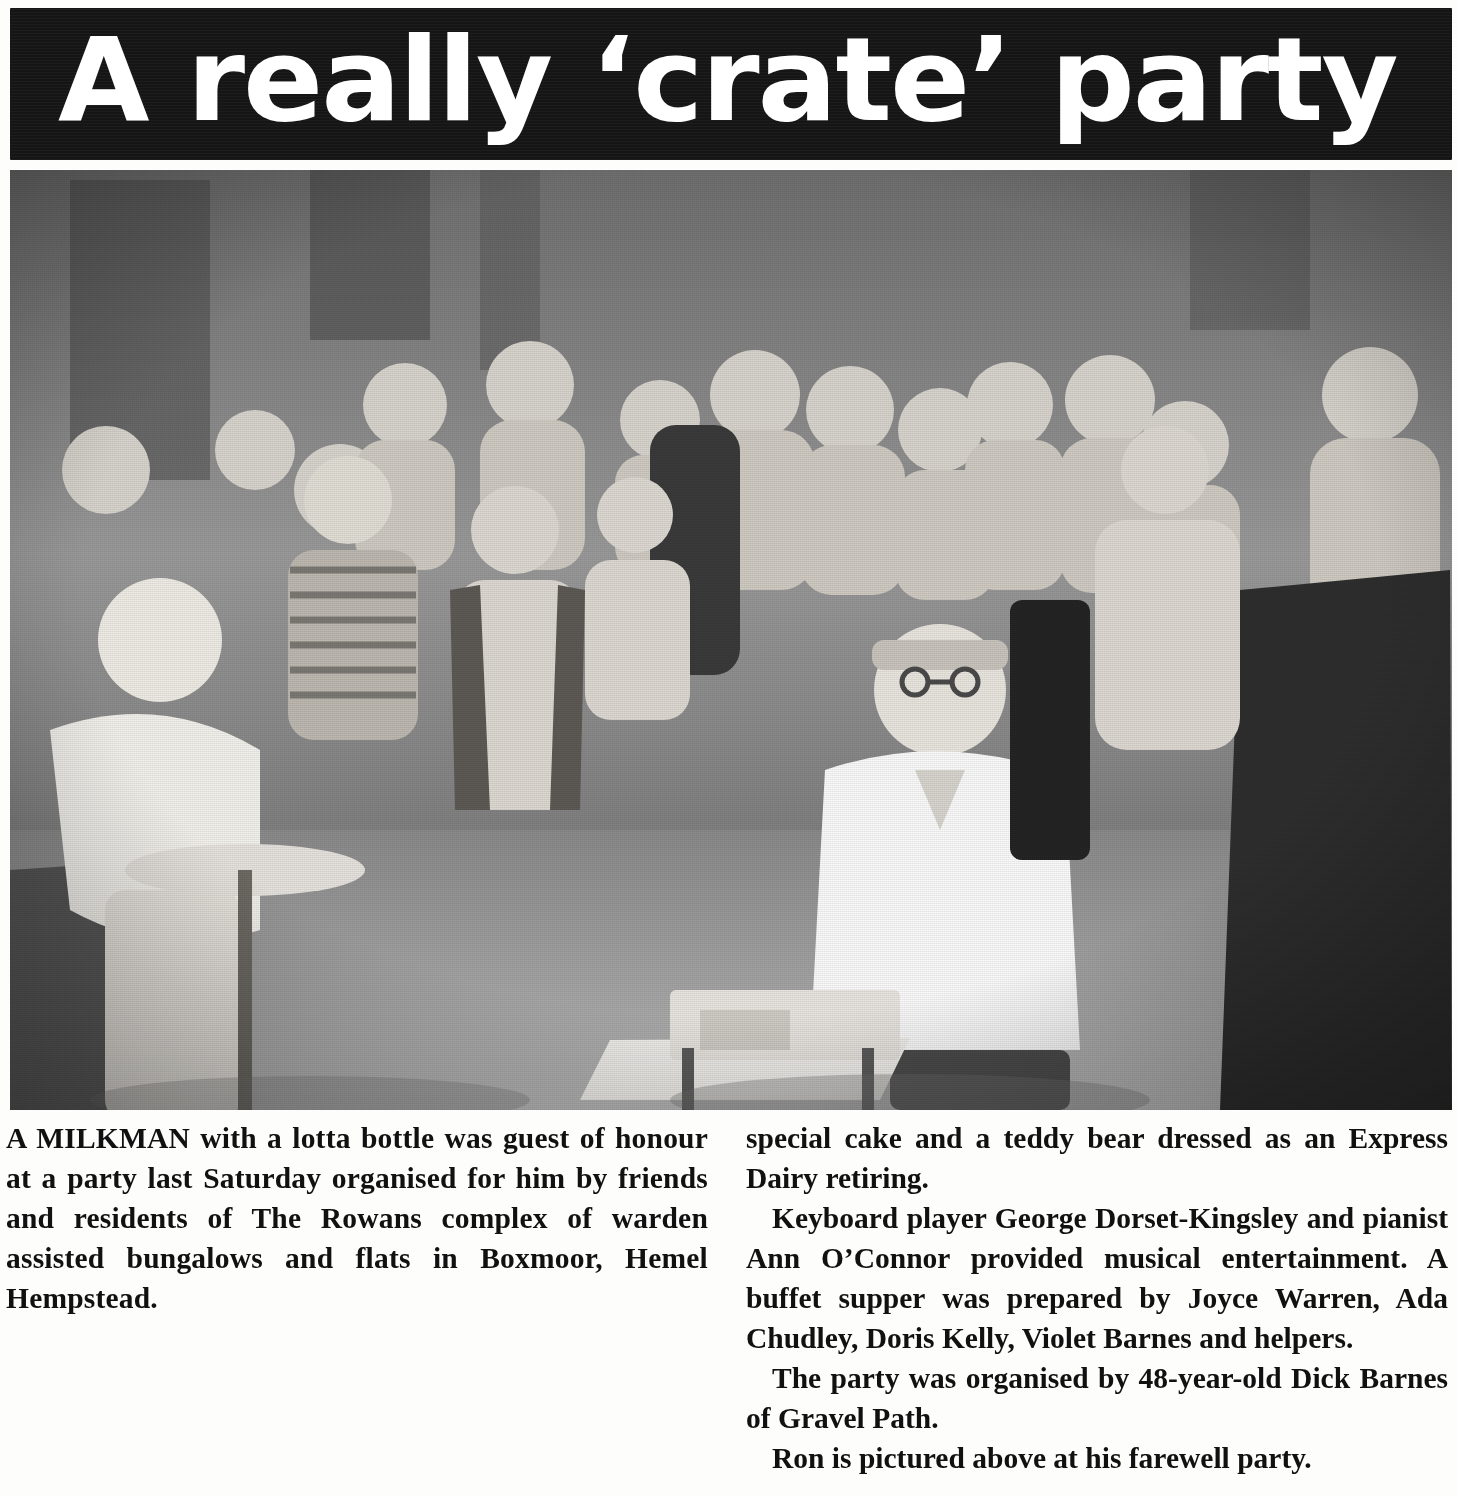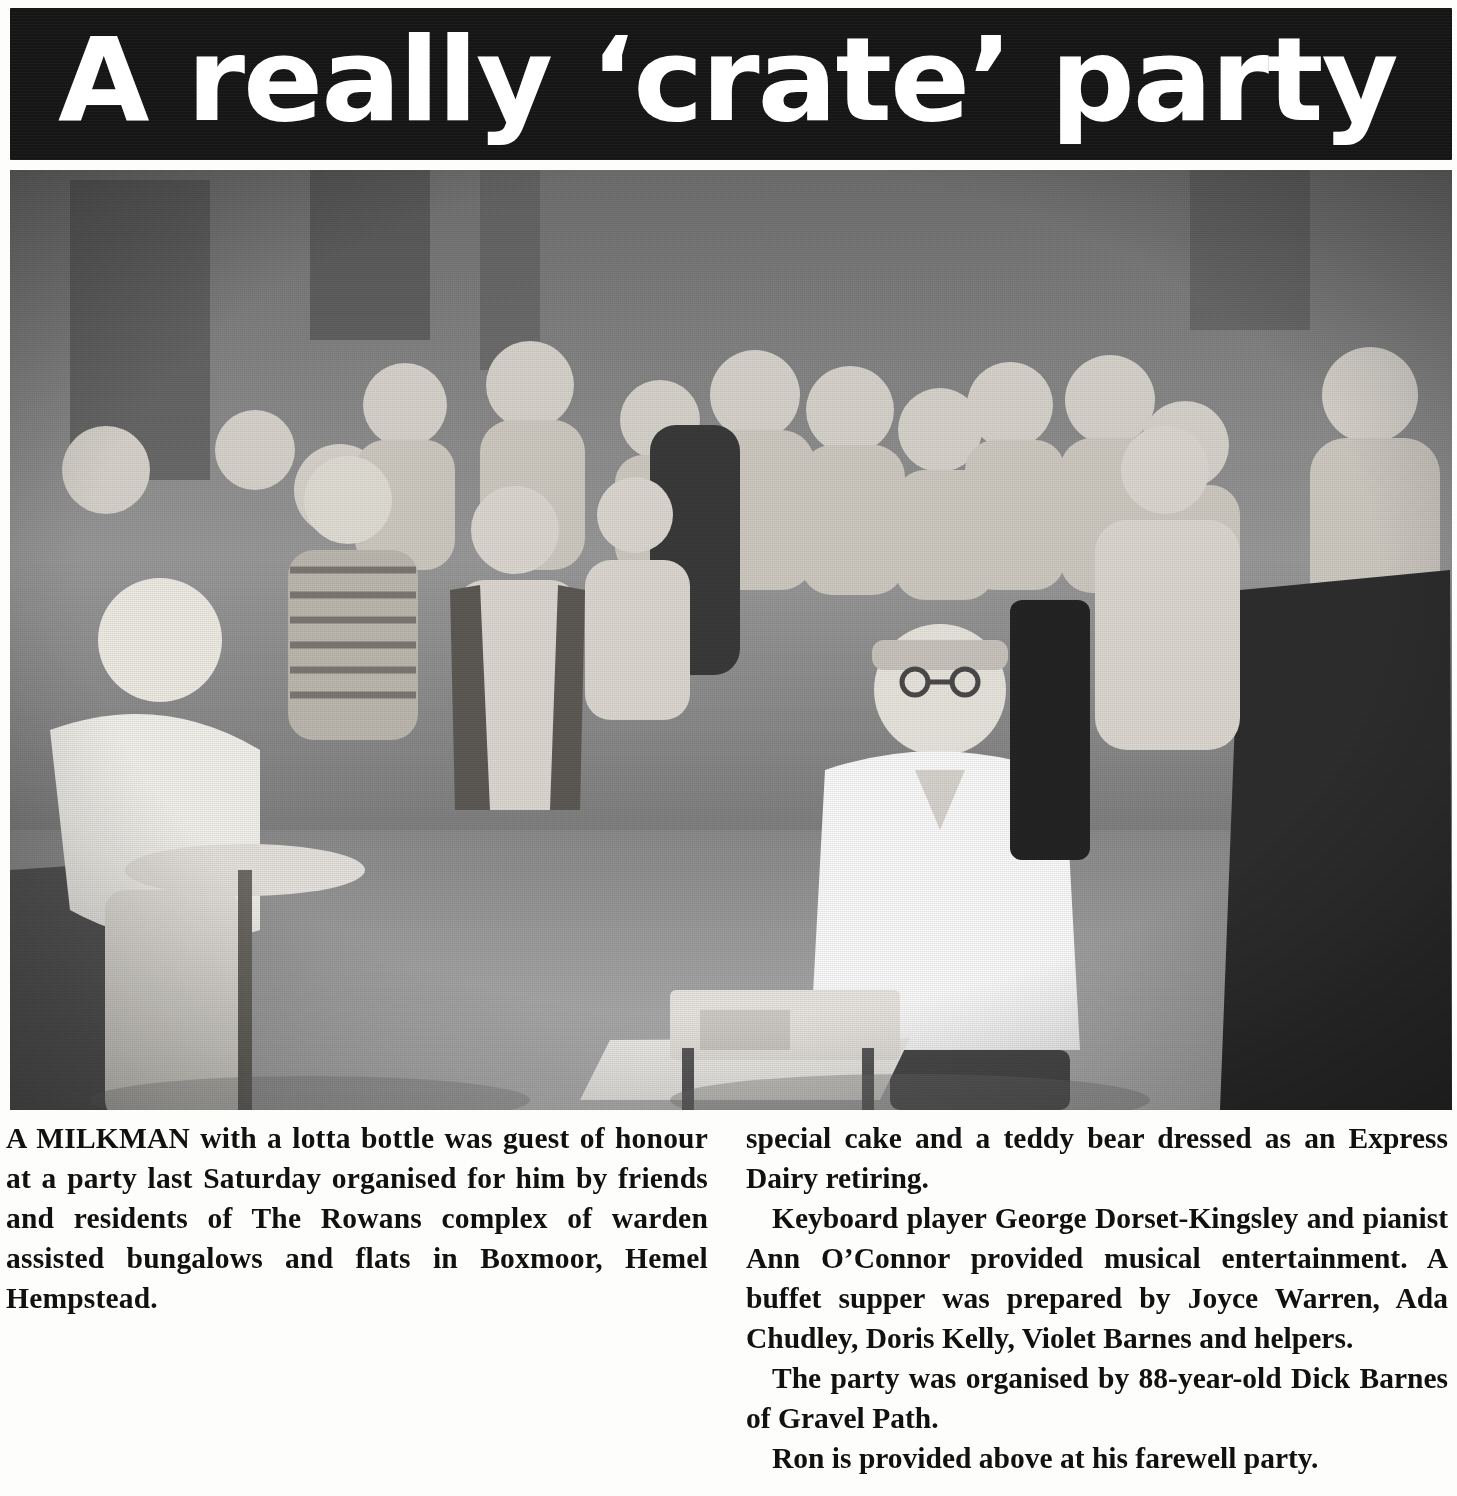--- a/index.html
+++ b/index.html
@@ -241,18 +241,18 @@
 
   </div>
 
   <div class="body-cols">
     <div class="col">
       <p class="lead-caps">A MILKMAN with a lotta bottle was guest of honour at a party last Saturday organised for him by friends and residents of The Rowans complex of warden assisted bungalows and flats in Boxmoor, Hemel Hempstead.</p>
     </div>
     <div class="col">
       <p>special cake and a teddy bear dressed as an Express Dairy retiring.</p>
       <p>Keyboard player George Dorset-Kingsley and pianist Ann O’Connor provided musical entertainment. A buffet supper was prepared by Joyce Warren, Ada Chudley, Doris Kelly, Violet Barnes and helpers.</p>
-      <p>The party was organised by 88-year-old Dick Barnes of Gravel Path.</p>
-      <p>Ron is provided above at his farewell party.</p>
+      <p>The party was organised by 48-year-old Dick Barnes of Gravel Path.</p>
+      <p>Ron is pictured above at his farewell party.</p>
     </div>
   </div>
 
 </div>
 
 </body></html>

